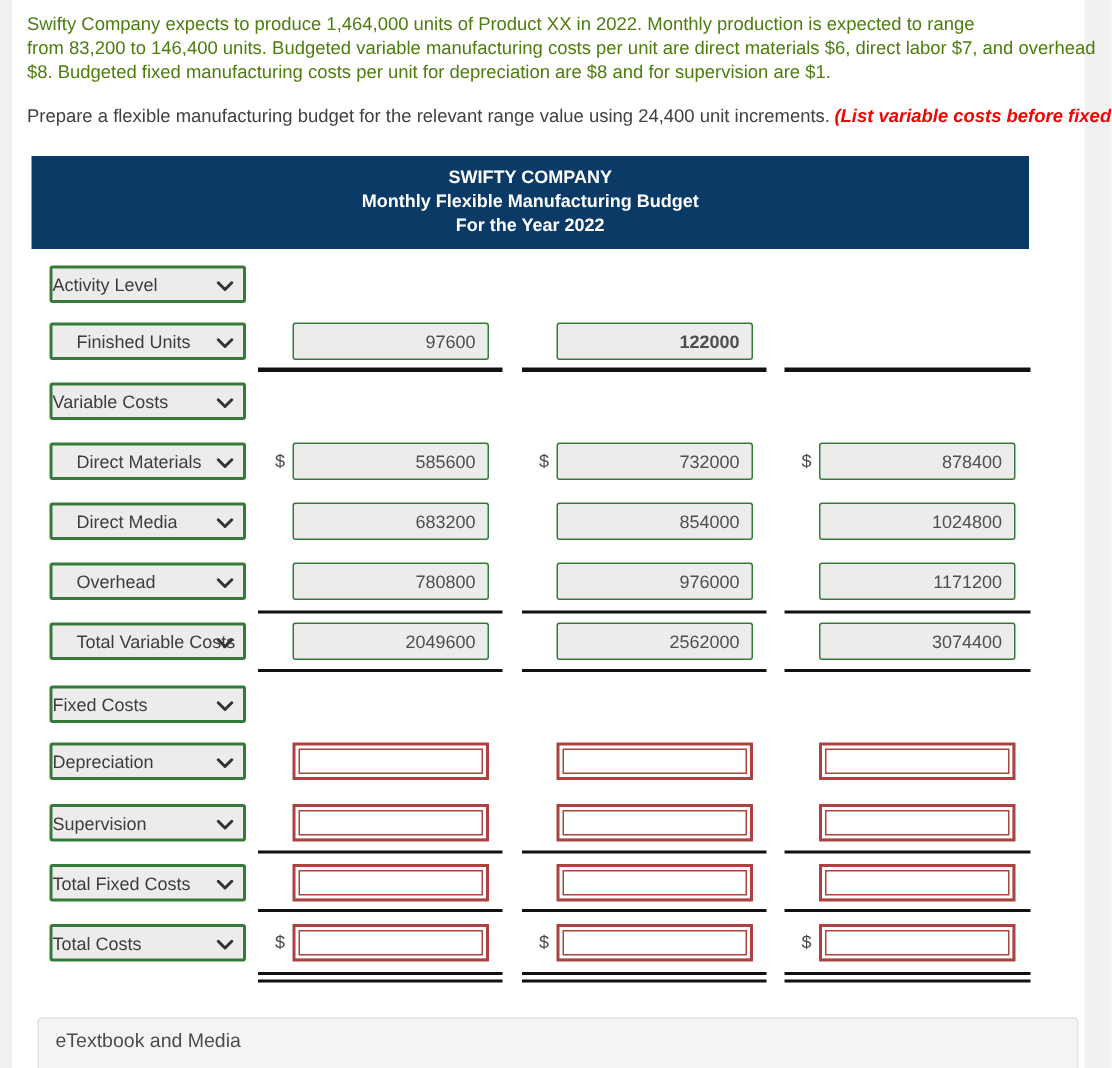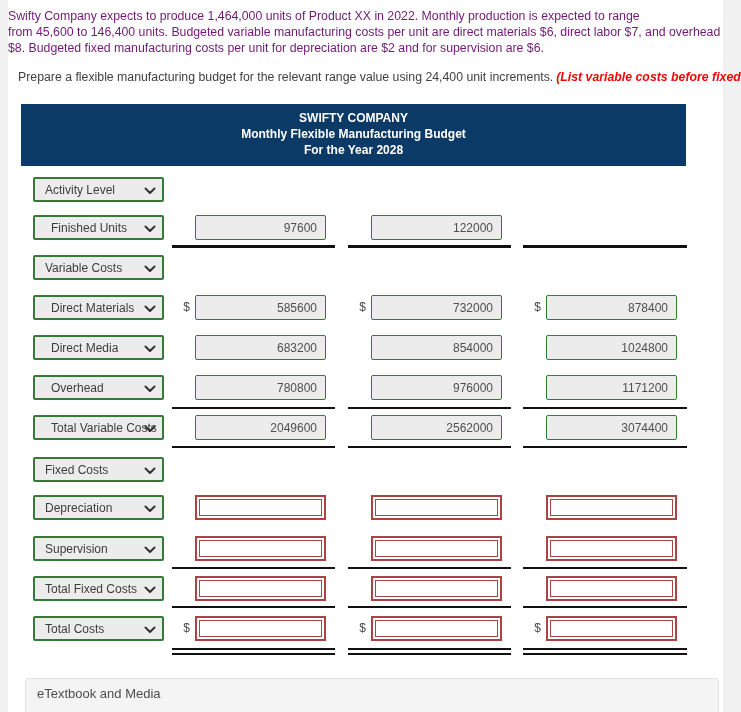--- a/index.html
+++ b/index.html
@@ -5,37 +5,37 @@
   html,body{margin:0;padding:0;}
   body{
     width:741px;height:712px;position:relative;overflow:hidden;
     background:#f1f1f1;
     font-family:"Liberation Sans", sans-serif;
   }
   .panel{
     position:absolute;left:8px;top:0;width:715px;height:712px;background:#ffffff;
   }
   
-  .problem{position:absolute;left:0;top:8px;color:#701a75;font-size:12.3px;line-height:16px;}
+  .problem{position:absolute;left:10px;top:8px;color:#4d7c0f;font-size:12.3px;line-height:16px;}
   .pline{white-space:nowrap;}
   .instruction{position:absolute;left:10px;top:70px;color:#414141;font-size:12.3px;white-space:nowrap;}
   .note{color:#f00505;font-weight:bold;font-style:italic;margin-left:3px;}
   
   .bheader{
     position:absolute;left:13px;top:104px;width:665px;height:62px;
     background:#0c3a67;color:#ffffff;text-align:center;
     font-weight:bold;font-size:12px;line-height:16px;padding-top:6px;box-sizing:border-box;
   }
   
   .dd{
     position:absolute;left:25px;width:131px;height:25px;box-sizing:border-box;
     background:#ececec;border:2px solid #357a38;border-radius:2px;
     display:flex;align-items:center;cursor:pointer;
   }
-  .dd-text{font-size:12px;color:#3d3d3d;padding-left:10px;white-space:nowrap;overflow:hidden;}
+  .dd-text{font-size:12px;color:#3d3d3d;white-space:nowrap;overflow:hidden;}
   .dd.sub .dd-text{padding-left:16px;}
   .caret{position:absolute;right:6px;top:8px;display:block;line-height:0;}
   
   .cell{
     position:absolute;width:131px;height:25px;box-sizing:border-box;
     border:1px solid #357a38;background:#ececec;border-radius:2px;
     text-align:right;padding:0 8px;font-family:"Liberation Sans",sans-serif;
     font-size:12px;color:#4f4f4f;outline:none;
   }
   .cell.empty{
@@ -58,46 +58,46 @@
   }
   .footerbar span{font-size:13px;color:#4c4c4c;line-height:30px;padding-left:11px;display:inline-block;}
 </style>
 </head>
 <body>
 
 <div class="panel">
 
   <div class="problem">
     <div class="pline">Swifty Company expects to produce 1,464,000 units of Product XX in 2022. Monthly production is expected to range</div>
-    <div class="pline">from 45,600 to 146,400 units. Budgeted variable manufacturing costs per unit are direct materials $6, direct labor $7, and overhead</div>
-    <div class="pline">$8. Budgeted fixed manufacturing costs per unit for depreciation are $2 and for supervision are $6.</div>
+    <div class="pline">from 83,200 to 146,400 units. Budgeted variable manufacturing costs per unit are direct materials $6, direct labor $7, and overhead</div>
+    <div class="pline">$8. Budgeted fixed manufacturing costs per unit for depreciation are $8 and for supervision are $1.</div>
   </div>
   <div class="instruction"><span>Prepare a flexible manufacturing budget for the relevant range value using 24,400 unit increments.</span><span class="note">(List variable costs before fixed costs.)</span></div>
 
   <div class="bheader">
     <div>SWIFTY COMPANY</div>
     <div>Monthly Flexible Manufacturing Budget</div>
-    <div>For the Year 2028</div>
+    <div>For the Year 2022</div>
   </div>
 
   <div class="dd" style="top:177px">
     <span class="dd-text">Activity Level</span>
     <span class="caret"><svg width="12" height="8" viewBox="0 0 12 8">
           <path d="M1.5 1.5l4.5 4.5 4.5-4.5" fill="none" stroke="#333" stroke-width="2" stroke-linecap="round" stroke-linejoin="round"></path>
         </svg></span>
   </div>
 
   <div class="dd sub" style="top:215px">
     <span class="dd-text">Finished Units</span>
     <span class="caret"><svg width="12" height="8" viewBox="0 0 12 8">
           <path d="M1.5 1.5l4.5 4.5 4.5-4.5" fill="none" stroke="#333" stroke-width="2" stroke-linecap="round" stroke-linejoin="round"></path>
         </svg></span>
   </div>
   <input class="cell c1" style="top: 215px;" value="97600">
-  <input class="cell c2" style="top: 215px;" value="122000">
+  <input class="cell c2" style="top: 215px; font-weight: bold;" value="122000">
   <div class="rule thick l1" style="top:245px"></div>
   <div class="rule thick l2" style="top:245px"></div>
   <div class="rule thick l3" style="top:245px"></div>
 
   <div class="dd sub" style="top:295px">
     <span class="dd-text">Direct Materials</span>
     <span class="caret"><svg width="12" height="8" viewBox="0 0 12 8">
           <path d="M1.5 1.5l4.5 4.5 4.5-4.5" fill="none" stroke="#333" stroke-width="2" stroke-linecap="round" stroke-linejoin="round"></path>
         </svg></span>
   </div>

